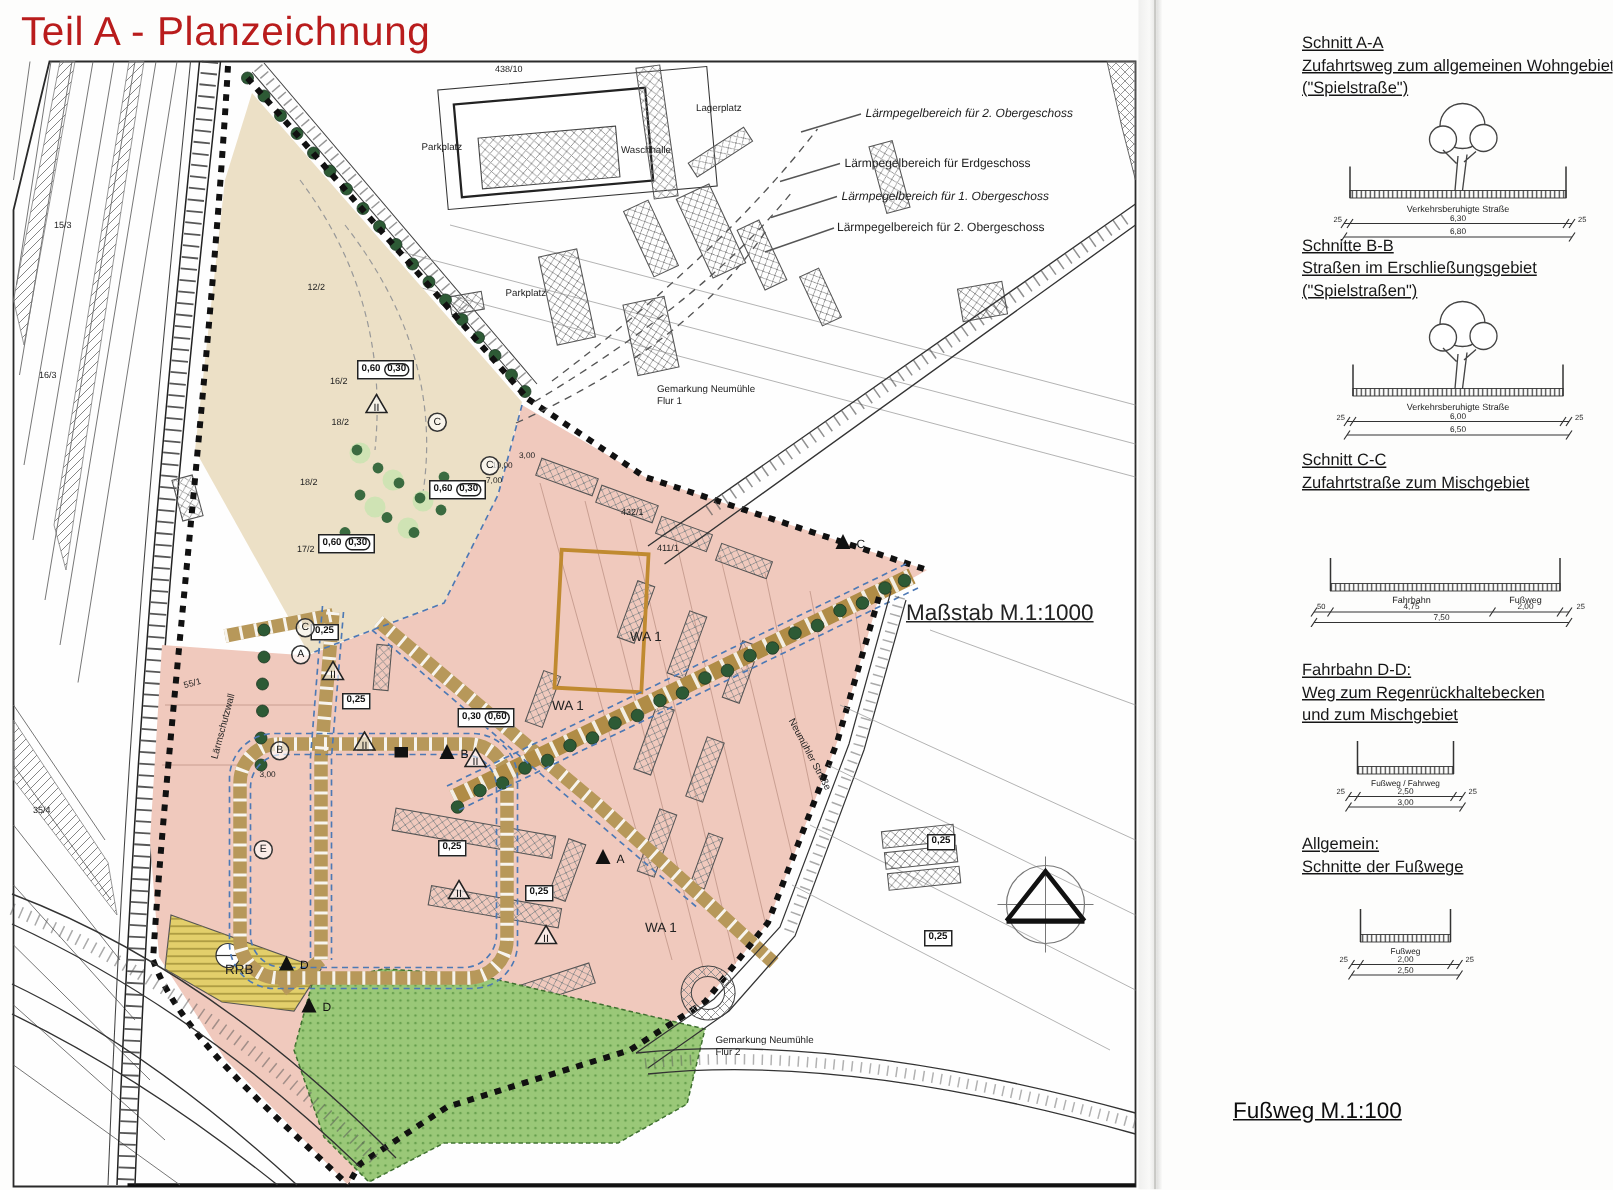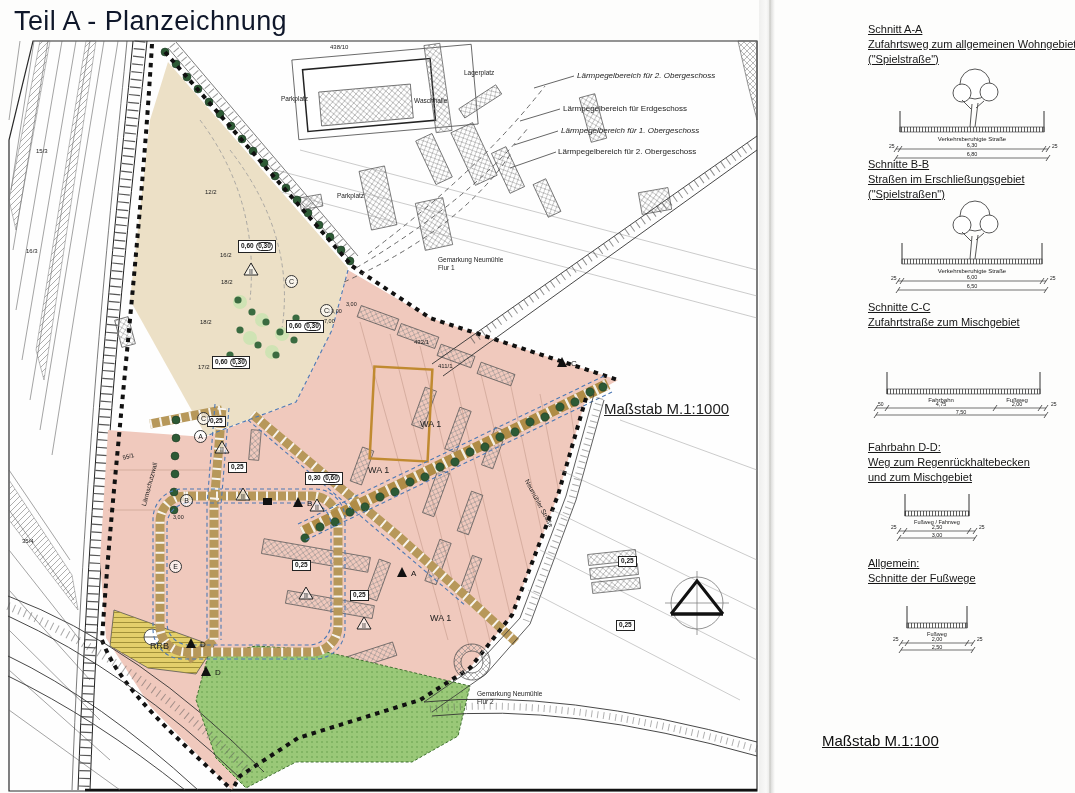--- a/index.html
+++ b/index.html
@@ -1,17 +1,17 @@
 <!DOCTYPE html>
 <html><head>
 <meta charset="utf-8">
 <style>
   html,body{margin:0;padding:0}
   body{width:1075px;height:793px;background:#fdfdfc;font-family:"Liberation Sans",sans-serif;position:relative;overflow:hidden;color:#111}
-  .title{position:absolute;left:14px;top:6px;font-size:27px;font-weight:400;letter-spacing:.4px;color:#0f172a}
+  .title{position:absolute;left:14px;top:6px;font-size:27px;font-weight:400;letter-spacing:.4px;color:#b91c1c}
   #plan{position:absolute;left:0;top:0}
   #ann{position:absolute;left:0;top:0;width:1075px;height:793px;pointer-events:none}
   #ann .lbl{position:absolute;color:#222;white-space:nowrap;transform-origin:0 0;line-height:1.1}
   #ann .lbl.u{text-decoration:underline}
   #ann .lbl.i{font-style:italic}
   #ann .lbl.b{font-weight:normal}
   .mbox{position:absolute;background:#fff;border:1px solid #222;font-size:6.5px;font-weight:bold;padding:1px 2px;display:flex;gap:2px;align-items:center;color:#111;line-height:1}
   .mbox .ov{border:1px solid #222;border-radius:7px;padding:0 1.5px}
   .cmk{position:absolute;width:11px;height:11px;border:1px solid #333;border-radius:50%;font-size:7px;display:flex;align-items:center;justify-content:center;background:rgba(255,255,255,.65);color:#111}
   .tri{position:absolute}
@@ -452,21 +452,21 @@
   <text x="102" y="77" text-anchor="middle" font-size="6">Verkehrsberuhigte Straße</text>
   <path d="M28,85 H176 M28,94 H176" stroke="#333" stroke-width="0.7" fill="none"></path>
   <path d="M26,88 L30,82 M30,88 L34,82 M170,88 L174,82 M174,88 L178,82 M26,97 L30,91 M174,97 L178,91" stroke="#333" stroke-width="0.8" fill="none"></path>
   <text x="21" y="84" font-size="5">25</text>
   <text x="180" y="84" font-size="5">25</text>
   <text x="102" y="83" text-anchor="middle" font-size="5.5">6,00</text>
   <text x="102" y="92" text-anchor="middle" font-size="5.5">6,50</text>
 </svg>
 
 <div class="rc-head" style="left:868px;top:300px">
-  <span>Schnitte C-C</span>
+  <span>Schnitt C-C</span>
   <span>Zufahrtstraße zum Mischgebiet</span>
 </div>
 <svg class="sec" style="left:865px;top:336px" width="200" height="82" viewBox="0 0 200 82">
   <path d="M22,36 V58 M175,36 V58" stroke="#333" stroke-width="1" fill="none"></path>
   <rect x="22" y="53" width="153" height="5" fill="url(#proad)" stroke="#333" stroke-width="0.6"></rect>
   <text x="76" y="66" text-anchor="middle" font-size="6">Fahrbahn</text>
   <text x="152" y="66" text-anchor="middle" font-size="6">Fußweg</text>
   <path d="M11,72 H181 M11,79 H181" stroke="#333" stroke-width="0.7" fill="none"></path>
   <path d="M9,75 L13,69 M20,75 L24,69 M128,75 L132,69 M173,75 L177,69 M179,75 L183,69 M9,82 L13,76 M179,82 L183,76" stroke="#333" stroke-width="0.8" fill="none"></path>
   <text x="13" y="70" font-size="5">50</text>
@@ -502,15 +502,15 @@
   <rect x="72" y="35" width="60" height="5" fill="url(#proad)" stroke="#333" stroke-width="0.6"></rect>
   <text x="102" y="48" text-anchor="middle" font-size="5.5">Fußweg</text>
   <path d="M66,55 H138 M66,62 H138" stroke="#333" stroke-width="0.7" fill="none"></path>
   <path d="M64,58 L68,52 M70,58 L74,52 M130,58 L134,52 M136,58 L140,52 M64,65 L68,59 M136,65 L140,59" stroke="#333" stroke-width="0.8" fill="none"></path>
   <text x="58" y="53" font-size="5">25</text>
   <text x="142" y="53" font-size="5">25</text>
   <text x="102" y="53" text-anchor="middle" font-size="5.5">2,00</text>
   <text x="102" y="60.5" text-anchor="middle" font-size="5.5">2,50</text>
 </svg>
 
-<div class="scale" style="left:822px;top:732px">Maßstab M.1:100</div>
+<div class="scale" style="left:822px;top:732px">Fußweg M.1:100</div>
 
 <div class="fold"></div>
 
 </body></html>

